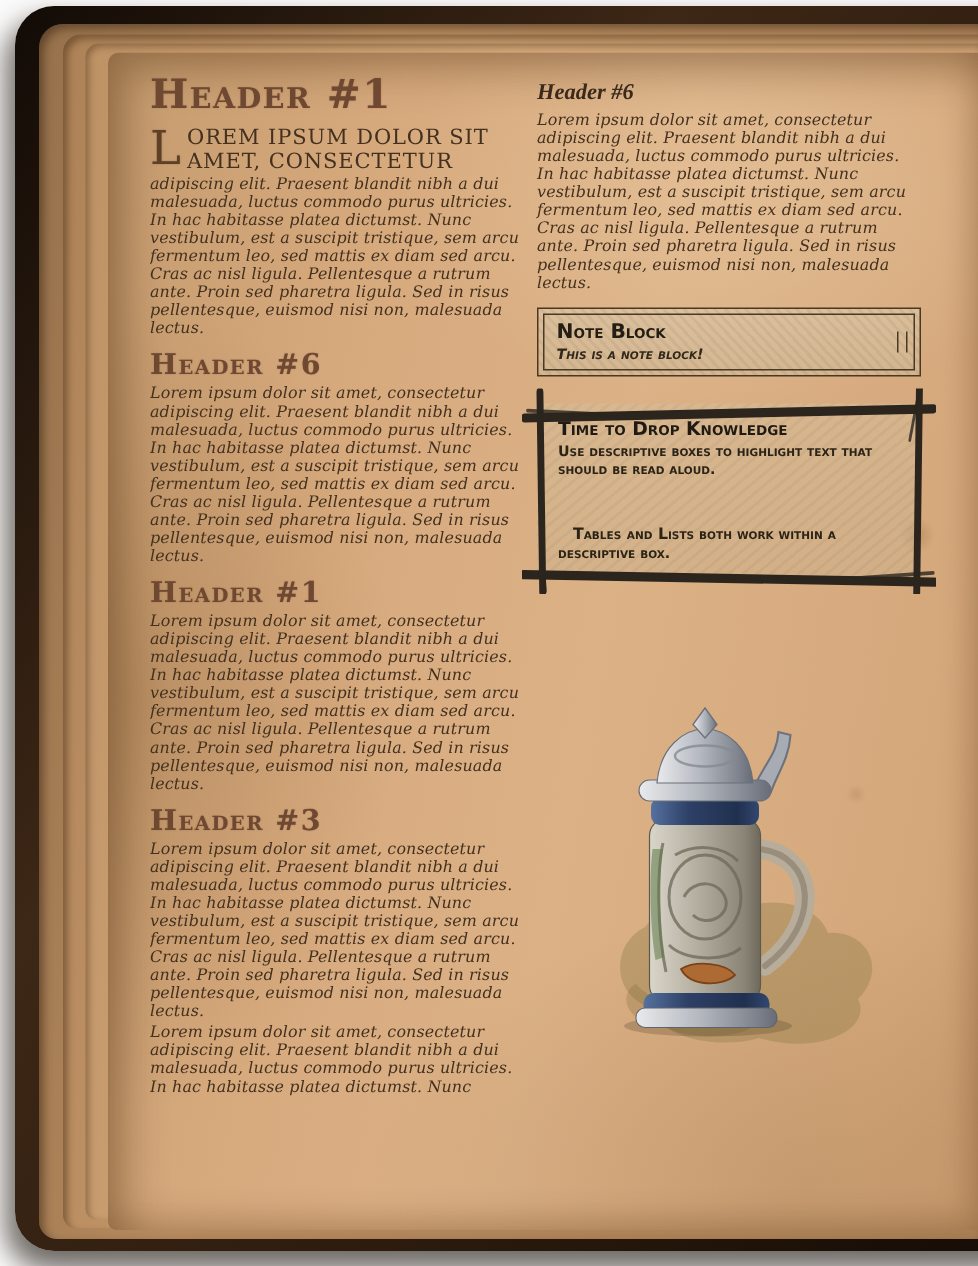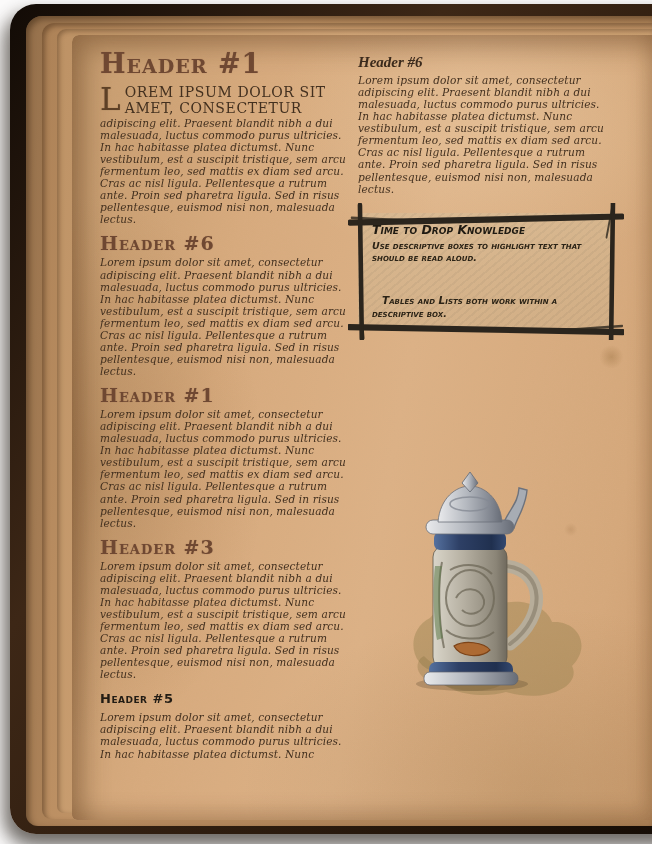--- a/index.html
+++ b/index.html
@@ -54,21 +54,21 @@
   .note-title{font-family:"DejaVu Sans",sans-serif;font-variant:small-caps;font-weight:800;
               font-size:13.5px;color:#241d13;margin:0 0 2px;}
   .note-text{font-family:"DejaVu Sans",sans-serif;font-variant:small-caps;font-style:italic;
              font-weight:700;font-size:9.5px;color:#32281a;margin:0;}
   .note-ticks{position:absolute;right:8px;top:50%;width:5px;height:14px;margin-top:-7px;
               border-left:1.6px solid #4a3823;border-right:1.6px solid #4a3823;}
   
   .desc{position:relative;margin-top:18px;padding:9px 14px 10px;
         background:
           repeating-linear-gradient(-40deg, rgba(105,95,80,.08) 0 2px, rgba(0,0,0,0) 2px 6px),
-          linear-gradient(rgba(214,189,152,.55),rgba(205,178,140,.5)); font-style: italic;}
+          linear-gradient(rgba(214,189,152,.55),rgba(205,178,140,.5));}
   .desc-frame{position:absolute;left:-10px;top:-10px;width:calc(100% + 20px);height:calc(100% + 20px);
               pointer-events:none;}
   .desc-title{font-family:"DejaVu Sans",sans-serif;font-variant:small-caps;font-weight:800;
               font-size:12.5px;color:#1f1a12;margin:0 0 3px;}
   .marker-sm{font-family:"DejaVu Sans",sans-serif;font-variant:small-caps;font-weight:600;
              font-size:9.5px;line-height:1.3;color:#2b2316;margin:0;}
   .marker-sm b{font-weight:800;font-size:10.5px;}
   .indent{text-indent:10px;margin-top:30px;}
   
   .stein-wrap{position:absolute;left:398px;top:470px;width:192px;height:232px;}
@@ -103,30 +103,34 @@
 
       <h2 class="h-serif h2">Header #6</h2>
       <p class="body">Lorem ipsum dolor sit amet, consectetur adipiscing elit. Praesent blandit nibh a dui malesuada, luctus commodo purus ultricies. In hac habitasse platea dictumst. Nunc vestibulum, est a suscipit tristique, sem arcu fermentum leo, sed mattis ex diam sed arcu. Cras ac nisl ligula. Pellentesque a rutrum ante. Proin sed pharetra ligula. Sed in risus pellentesque, euismod nisi non, malesuada lectus.</p>
 
       <h2 class="h-serif h2">Header #1</h2>
       <p class="body">Lorem ipsum dolor sit amet, consectetur adipiscing elit. Praesent blandit nibh a dui malesuada, luctus commodo purus ultricies. In hac habitasse platea dictumst. Nunc vestibulum, est a suscipit tristique, sem arcu fermentum leo, sed mattis ex diam sed arcu. Cras ac nisl ligula. Pellentesque a rutrum ante. Proin sed pharetra ligula. Sed in risus pellentesque, euismod nisi non, malesuada lectus.</p>
 
       <h2 class="h-serif h2">Header #3</h2>
       <p class="body">Lorem ipsum dolor sit amet, consectetur adipiscing elit. Praesent blandit nibh a dui malesuada, luctus commodo purus ultricies. In hac habitasse platea dictumst. Nunc vestibulum, est a suscipit tristique, sem arcu fermentum leo, sed mattis ex diam sed arcu. Cras ac nisl ligula. Pellentesque a rutrum ante. Proin sed pharetra ligula. Sed in risus pellentesque, euismod nisi non, malesuada lectus.</p>
 
-      <h3 class="h-marker">Header #5</h3>
       <p class="body">Lorem ipsum dolor sit amet, consectetur adipiscing elit. Praesent blandit nibh a dui malesuada, luctus commodo purus ultricies. In hac habitasse platea dictumst. Nunc</p>
     </div>
 
     <div class="col col-right">
 
 
       <h3 class="h-script">Header #6</h3>
       <p class="body">Lorem ipsum dolor sit amet, consectetur adipiscing elit. Praesent blandit nibh a dui malesuada, luctus commodo purus ultricies. In hac habitasse platea dictumst. Nunc vestibulum, est a suscipit tristique, sem arcu fermentum leo, sed mattis ex diam sed arcu. Cras ac nisl ligula. Pellentesque a rutrum ante. Proin sed pharetra ligula. Sed in risus pellentesque, euismod nisi non, malesuada lectus.</p>
 
+      <div class="note">
+        <p class="note-title">Note Block</p>
+        <p class="note-text">This is a note block!</p>
+        <div class="note-ticks"></div>
+      </div>
 
       <div class="desc">
         <svg class="desc-frame" viewBox="0 0 300 112" preserveAspectRatio="none">
           <g stroke="#2b251d" fill="none" stroke-linecap="round">
             <path d="M2,16 L298,11" stroke-width="5"></path>
             <path d="M1,101 L299,105" stroke-width="5"></path>
             <path d="M13,2 L15,110" stroke-width="5"></path>
             <path d="M288,0 L286,112" stroke-width="5"></path>
             <path d="M4,12 L60,14" stroke-width="2" opacity=".8"></path>
             <path d="M240,103 L298,100" stroke-width="2" opacity=".8"></path>

